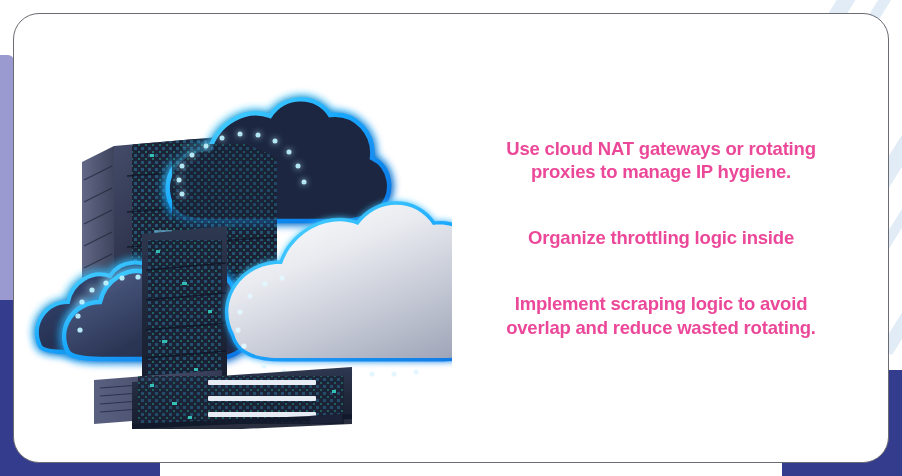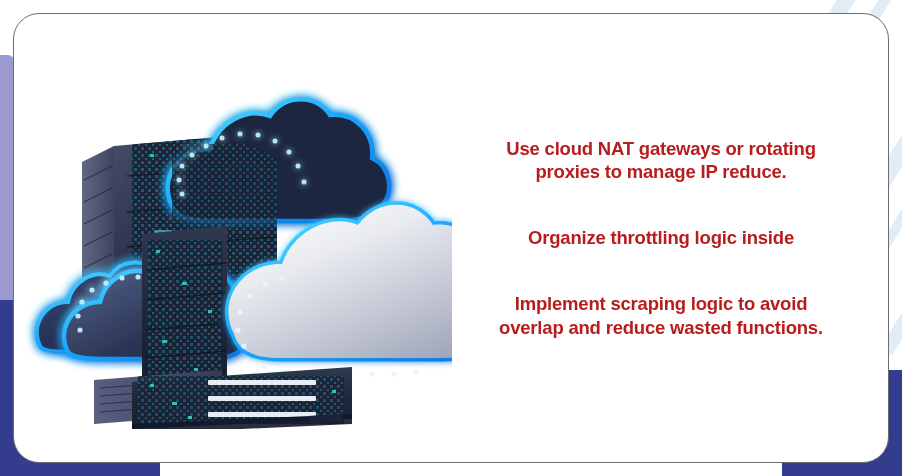--- a/index.html
+++ b/index.html
@@ -99,21 +99,21 @@
     display: flex;
     flex-direction: column;
     justify-content: center;
     gap: 42px;
   }
   .tip {
     text-align: center;
     font-size: 18.5px;
     font-weight: bold;
     line-height: 1.28;
-    color: #b91c1c;
+    color: #ec4899;
     letter-spacing: -0.2px;
   }
   .tip .l2 { display: block; }
 
   
   .art {
     position: absolute;
     left: 8px;
     top: 70px;
     width: 430px;
@@ -341,26 +341,26 @@
             <path d="M110 340 L330 330 L330 340 L110 350 Z" fill="#12182a" opacity=".9"></path>
             <path d="M122 346 L152 344 L152 352 L122 354 Z" fill="#1c2237"></path>
             <path d="M288 332 L320 330 L320 338 L288 340 Z" fill="#1c2237"></path>
           </svg>
         </div>
       </div>
 
       <div class="text-pane">
         <div class="tip">
           <span class="l1">Use cloud NAT gateways or rotating</span>
-          <span class="l2">proxies to manage IP reduce.</span>
+          <span class="l2">proxies to manage IP hygiene.</span>
         </div>
         <div class="tip">
           <span class="l1">Organize throttling logic inside</span>
         </div>
         <div class="tip">
           <span class="l1">Implement scraping logic to avoid</span>
-          <span class="l2">overlap and reduce wasted functions.</span>
+          <span class="l2">overlap and reduce wasted rotating.</span>
         </div>
       </div>
 
     </div>
   </div>
 </div>
 
 </body></html>

